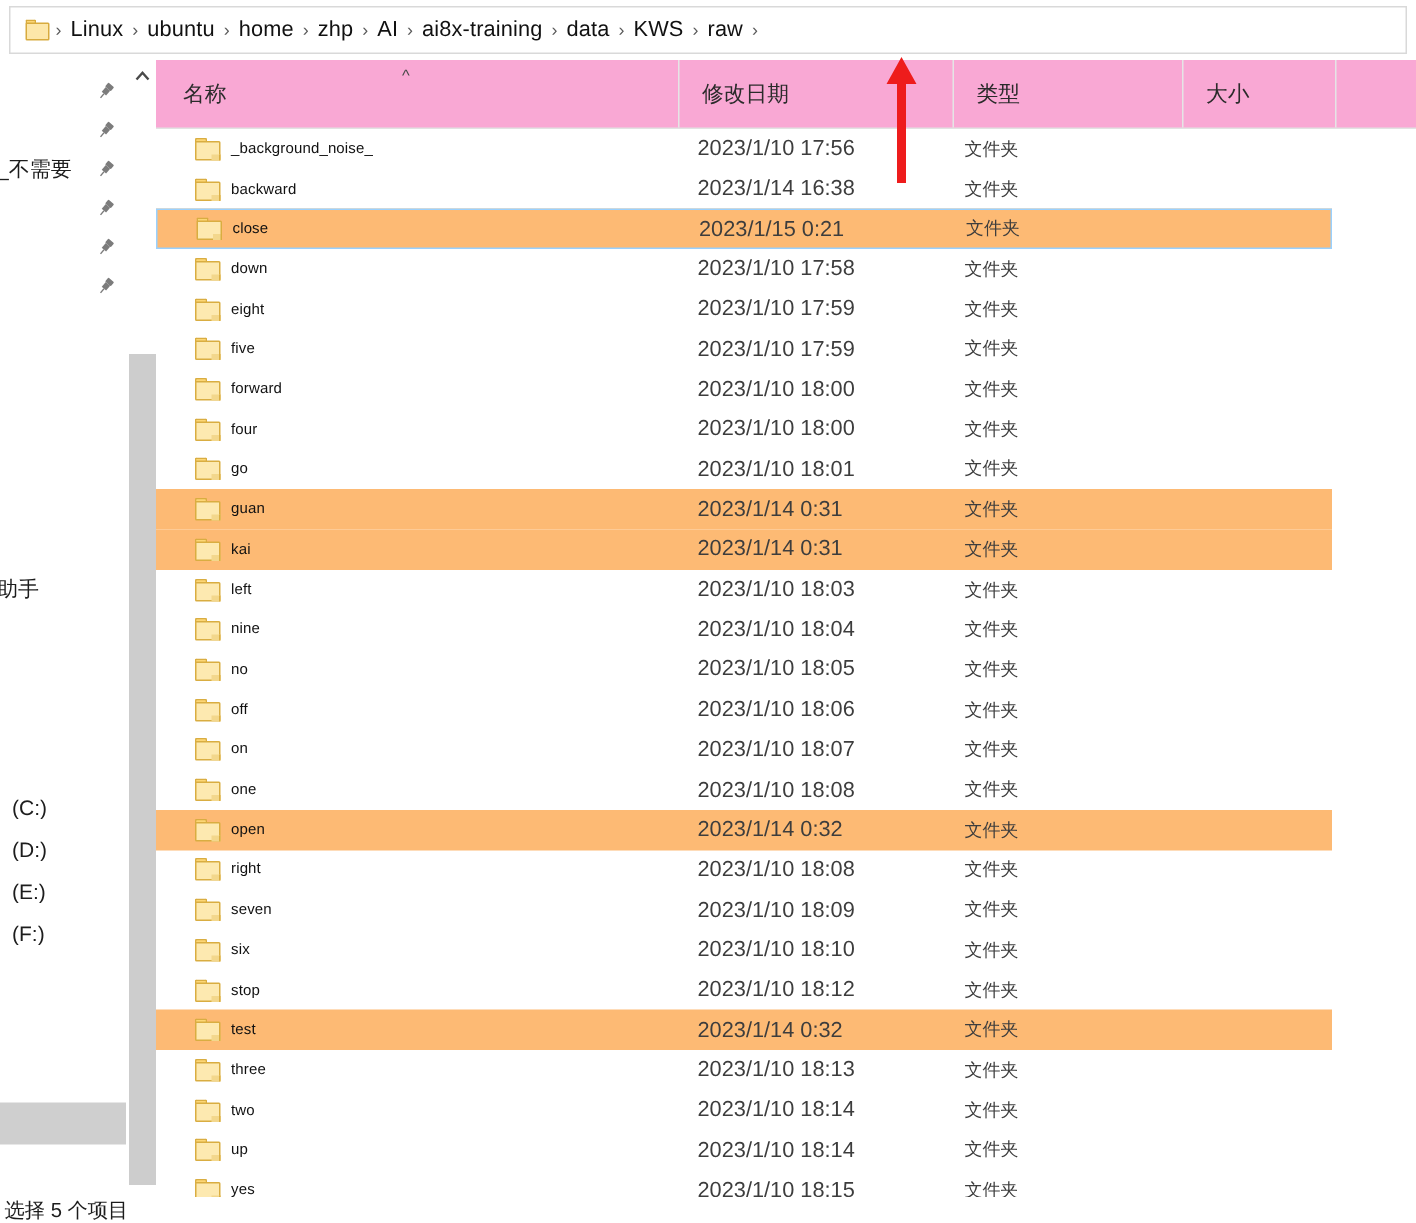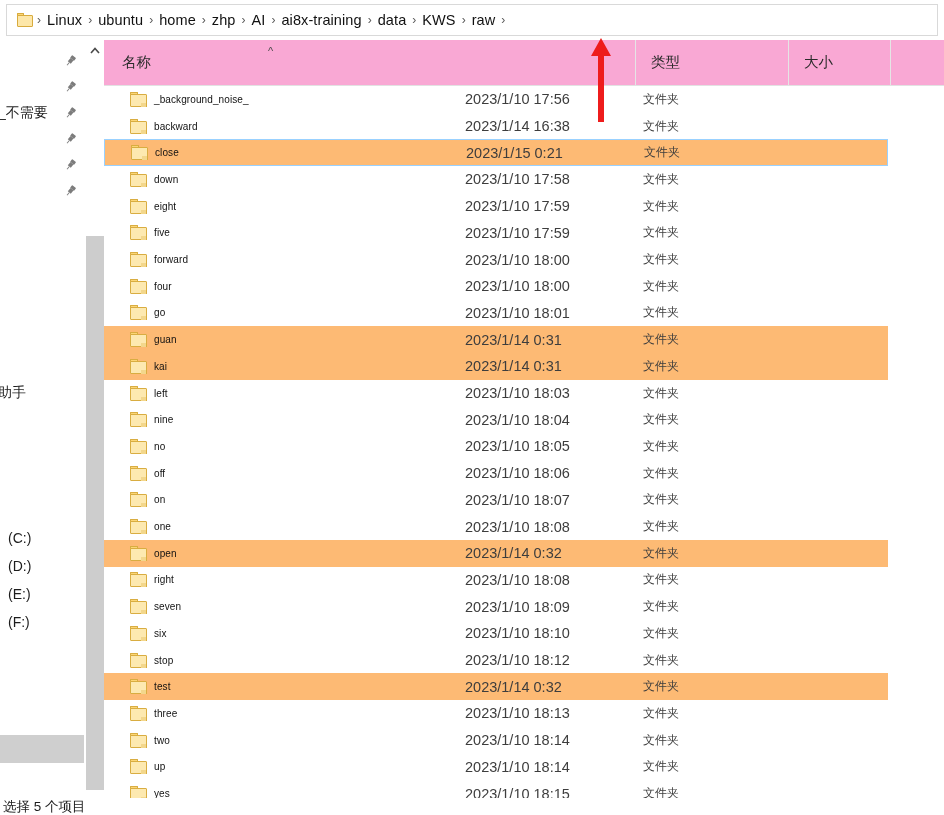--- a/index.html
+++ b/index.html
@@ -275,20 +275,23 @@
   </div>
 
   <div class="details">
 
     <div class="colheader">
       <div class="ch first" style="left:0;width:348px;">
         <span>名称</span>
       </div>
       <div class="sortmark">^</div>
 
+      <div class="ch" style="left:348px;width:183px;">
+        <span>修改日期</span>
+      </div>
 
       <div class="ch" style="left:531px;width:153px;">
         <span>类型</span>
       </div>
 
       <div class="ch" style="left:684px;width:102px;">
         <span>大小</span>
       </div>
 
       <div class="ch" style="left:786px;width:54px;"></div>

